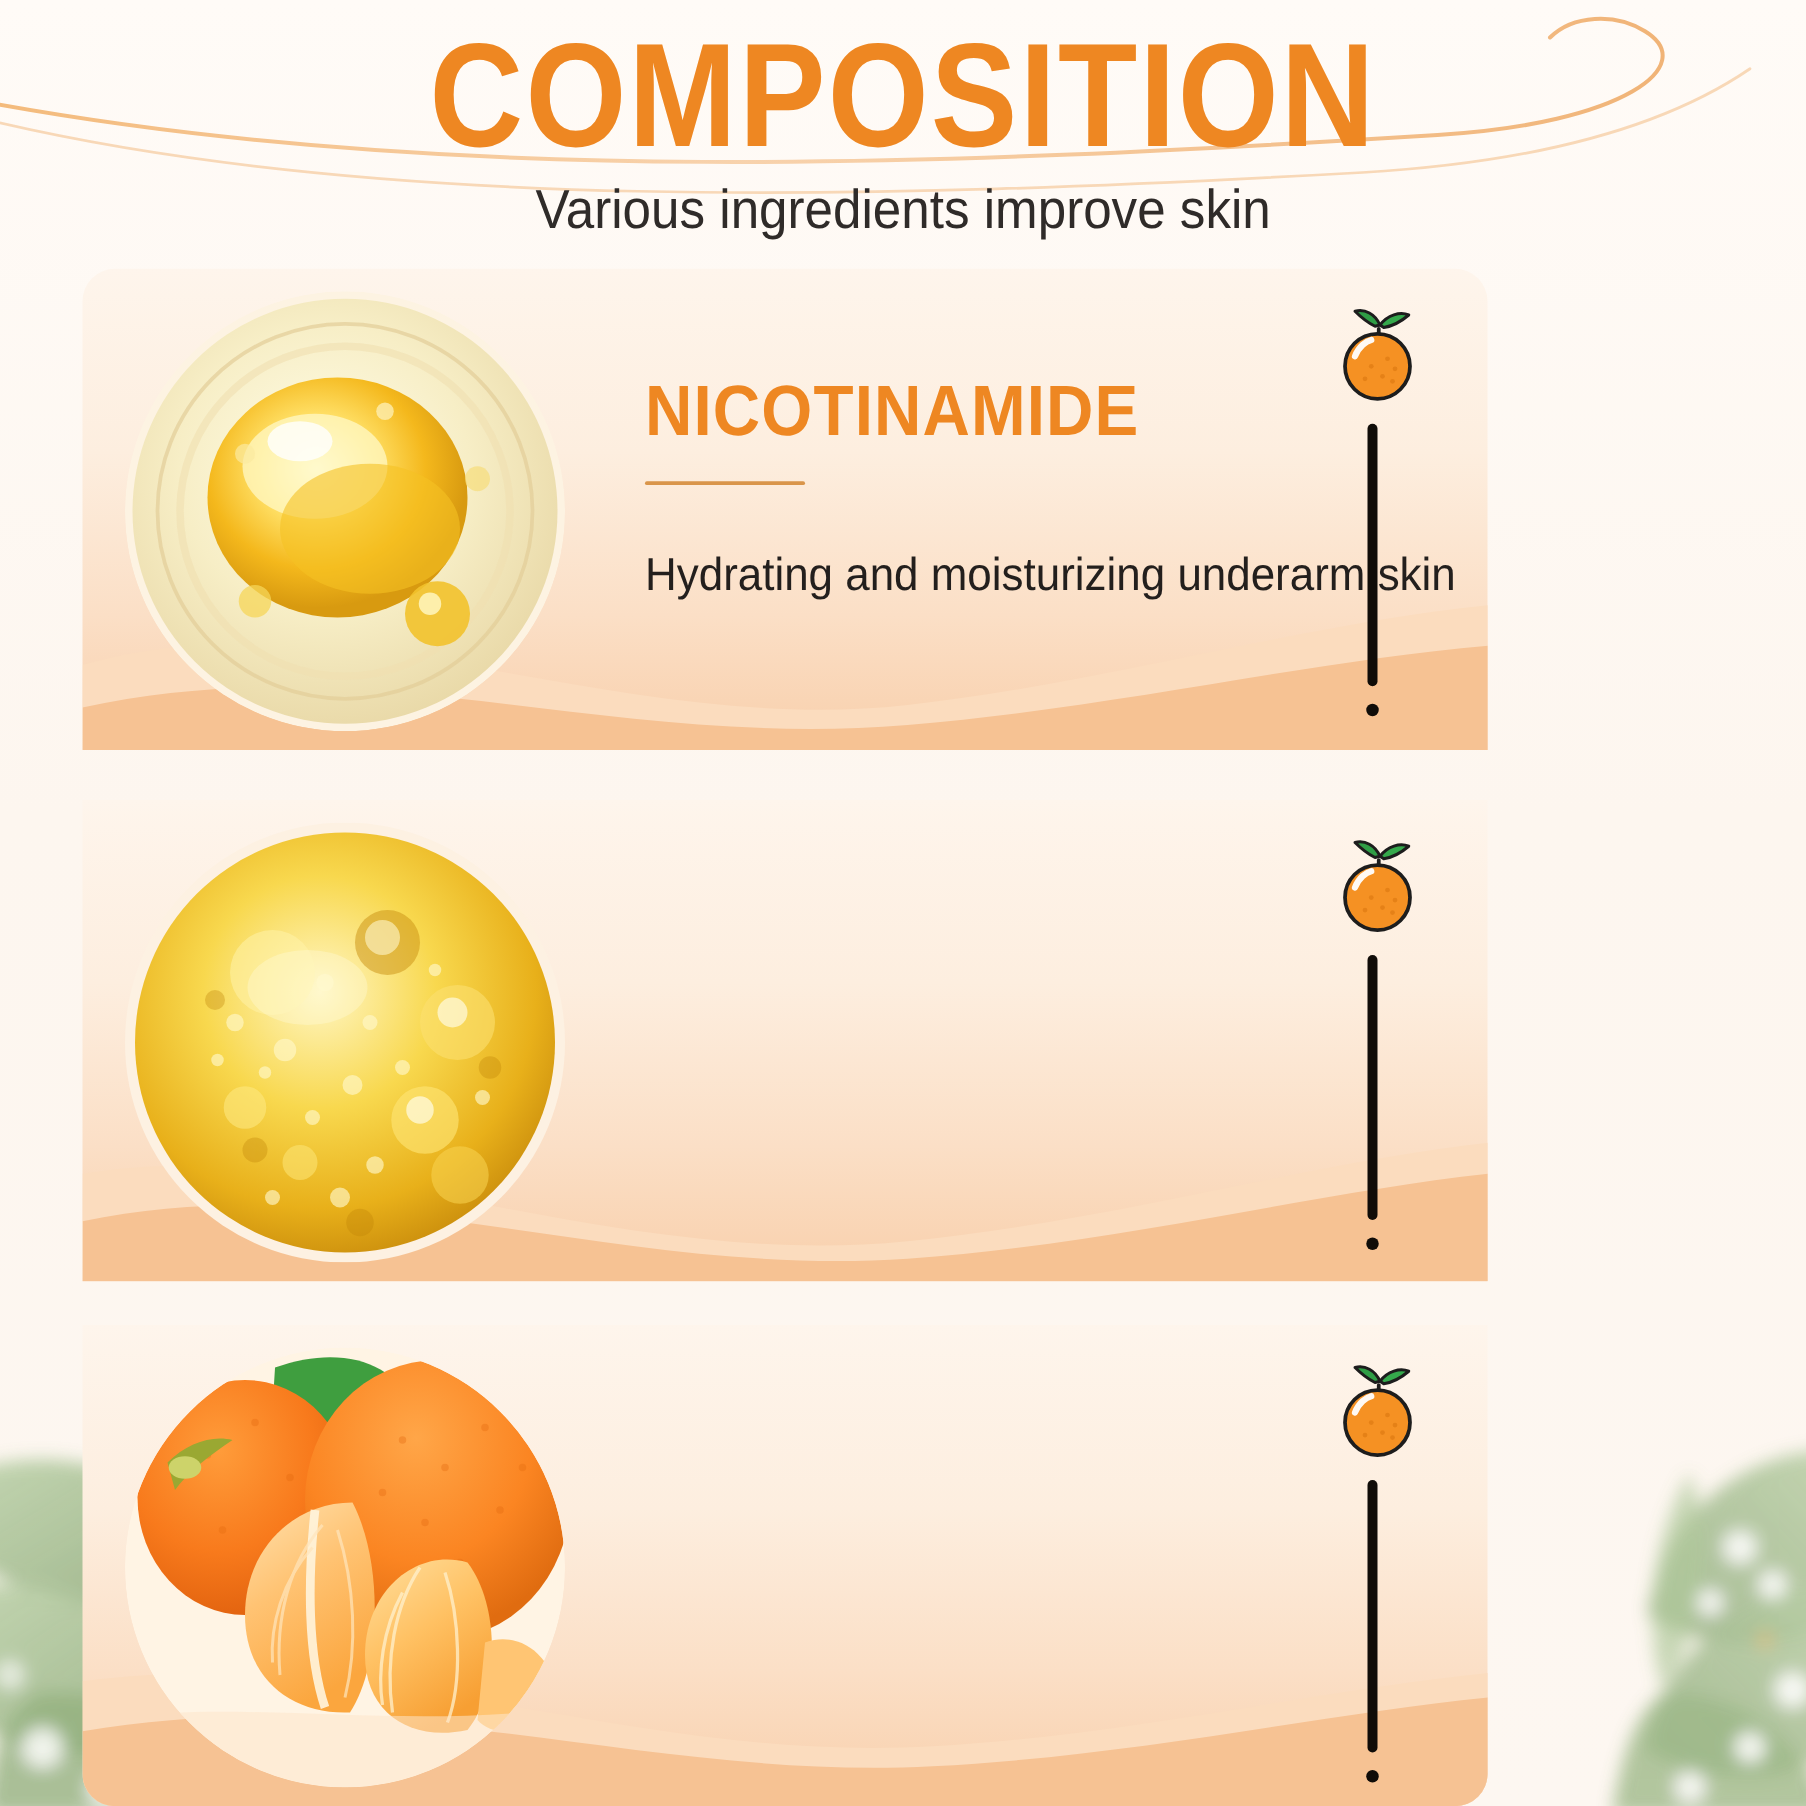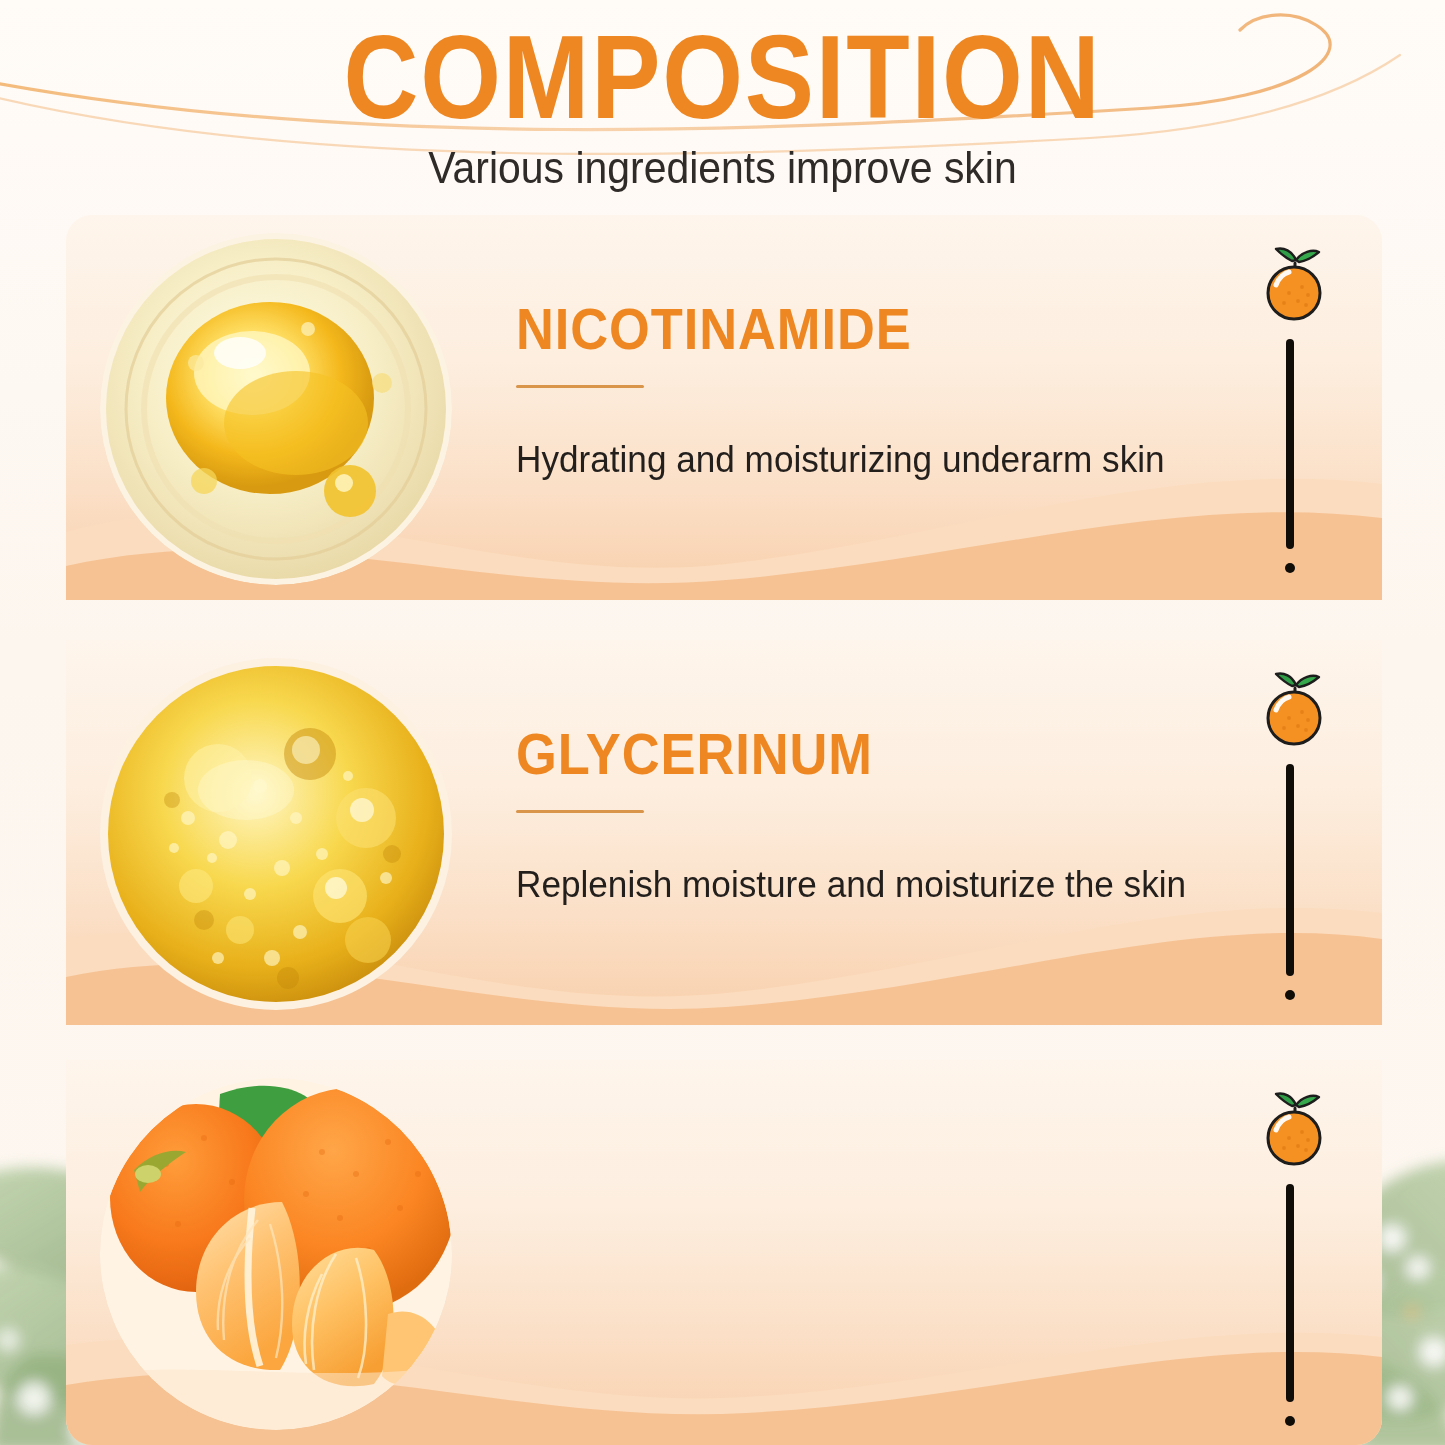--- a/index.html
+++ b/index.html
@@ -22,21 +22,21 @@
     font-family:"Liberation Sans Narrow","Liberation Sans",sans-serif;
   }
   #page-subtitle{
     position:absolute;left:0;top:143px;width:1445px;text-align:center;
     font-size:44px;line-height:50px;color:#2f2b29;
     transform:scaleX(.93);transform-origin:50% 50%;
   }
 
   
   .card{
-    position:absolute;left:66px;width:1316px;height:385px;overflow:hidden;
+    position:absolute;left:66px;width:1124px;height:385px;overflow:hidden;
     background:linear-gradient(180deg,#fef5ec 0%,#fdeedf 38%,#fbdfc6 72%,#f8cfab 100%);
     z-index:3;
   }
   #card-0{top:215px;border-radius:26px 26px 0 0;}
   #card-1{top:640px;}
   #card-2{top:1060px;border-radius:0 0 26px 26px;}
 
   .card-wave{position:absolute;left:0;bottom:0;width:1316px;height:160px;}
 
   .thumb{
@@ -267,25 +267,20 @@
           <circle cx="104" cy="262" r="10"></circle>
             <circle cx="292" cy="196" r="9"></circle>
           <circle cx="188" cy="320" r="11"></circle>
             <circle cx="72" cy="142" r="8"></circle>
         </g>
         <ellipse cx="146" cy="132" rx="48" ry="30" fill="#fffbdd" opacity=".35"></ellipse>
       </g>
     </svg>
   </div>
 
-  <div class="card-body">
-    <div class="card-heading">GLYCERINUM</div>
-    <div class="card-divider"></div>
-    <div class="card-desc">Replenish moisture and moisturize the skin</div>
-  </div>
 
   <div class="marker">
     <svg class="marker-fruit" viewBox="0 0 76 80">
       <path d="M40 17 C 36 8 28 4 20 6 C 26 12 30 15 36 18 Z" fill="#2f9e46" stroke="#1d1d1d" stroke-width="2.4" stroke-linejoin="round"></path>
       <path d="M40 17 C 46 9 56 6 63 9 C 56 15 50 18 43 19 Z" fill="#35a94c" stroke="#1d1d1d" stroke-width="2.4" stroke-linejoin="round"></path>
       <path d="M39 20 L 39 27" stroke="#1d1d1d" stroke-width="3" stroke-linecap="round"></path>
       <circle cx="38" cy="50" r="26" fill="#f59123" stroke="#1d1d1d" stroke-width="3"></circle>
       <path d="M20 42 C 23 34 29 30 33 29" stroke="#ffffff" stroke-width="5" stroke-linecap="round" fill="none" opacity=".95"></path>
       <g fill="#e07c13" opacity=".75">
         <circle cx="46" cy="44" r="1.9"></circle>

